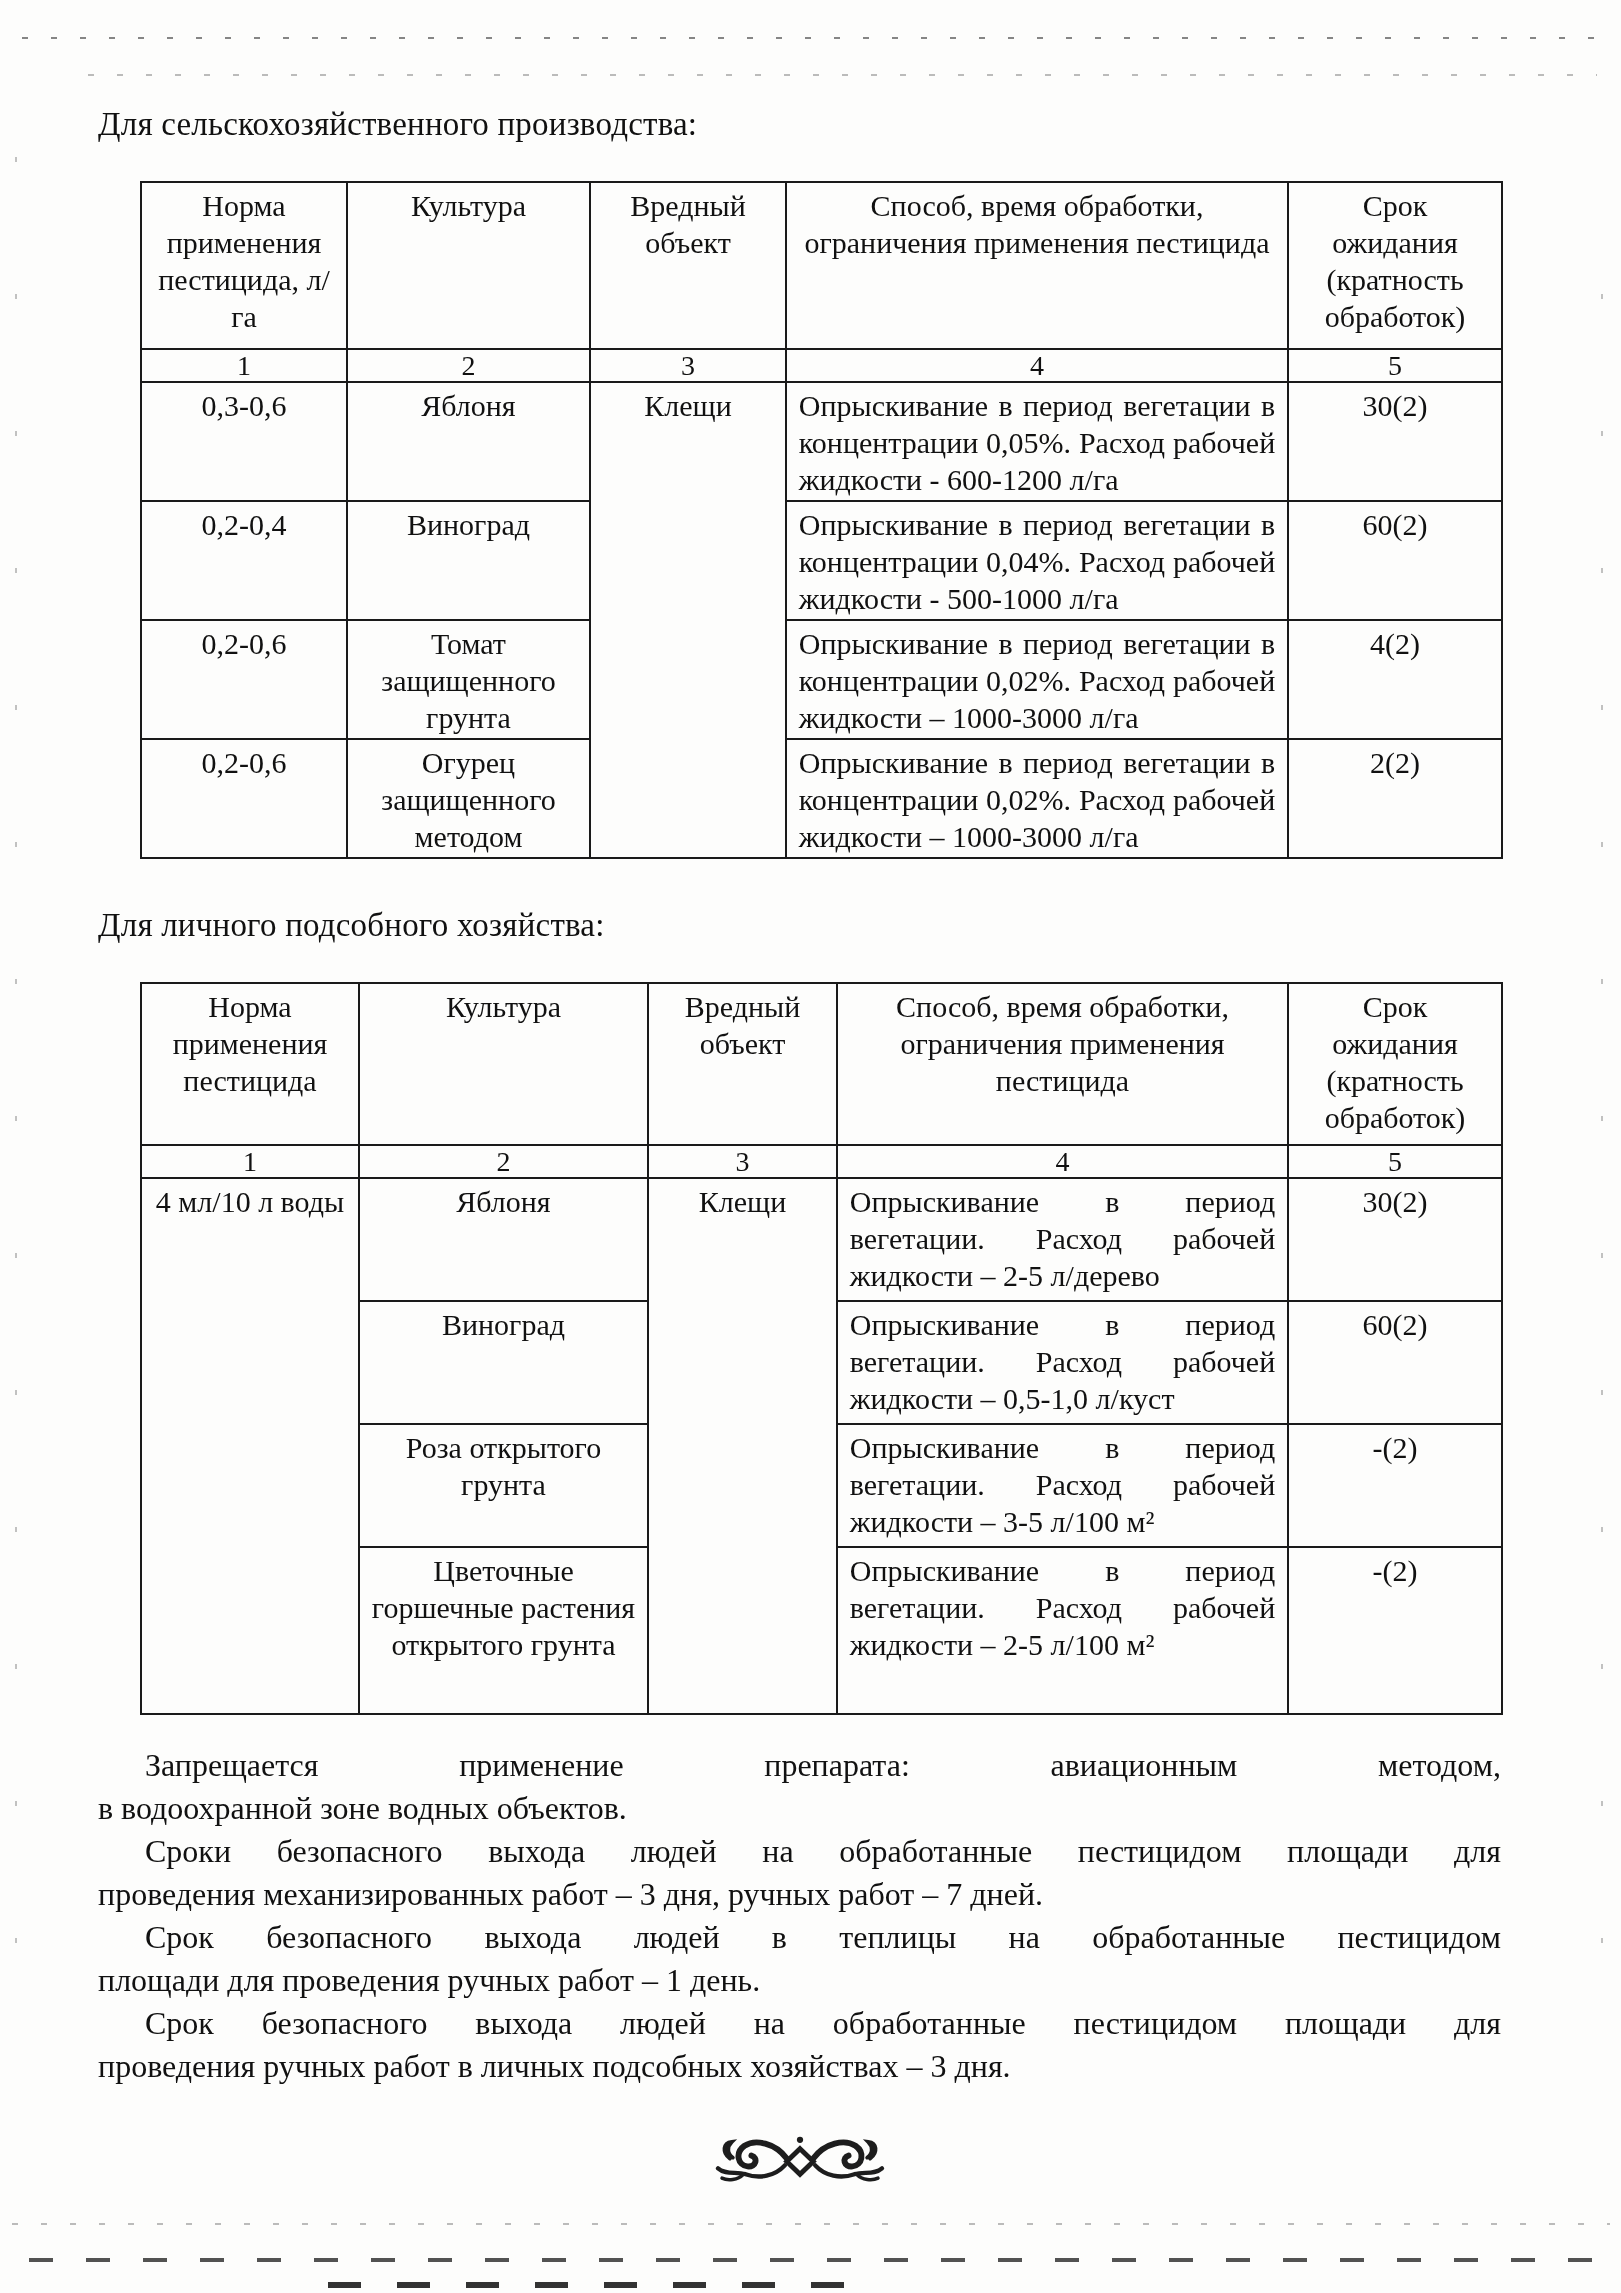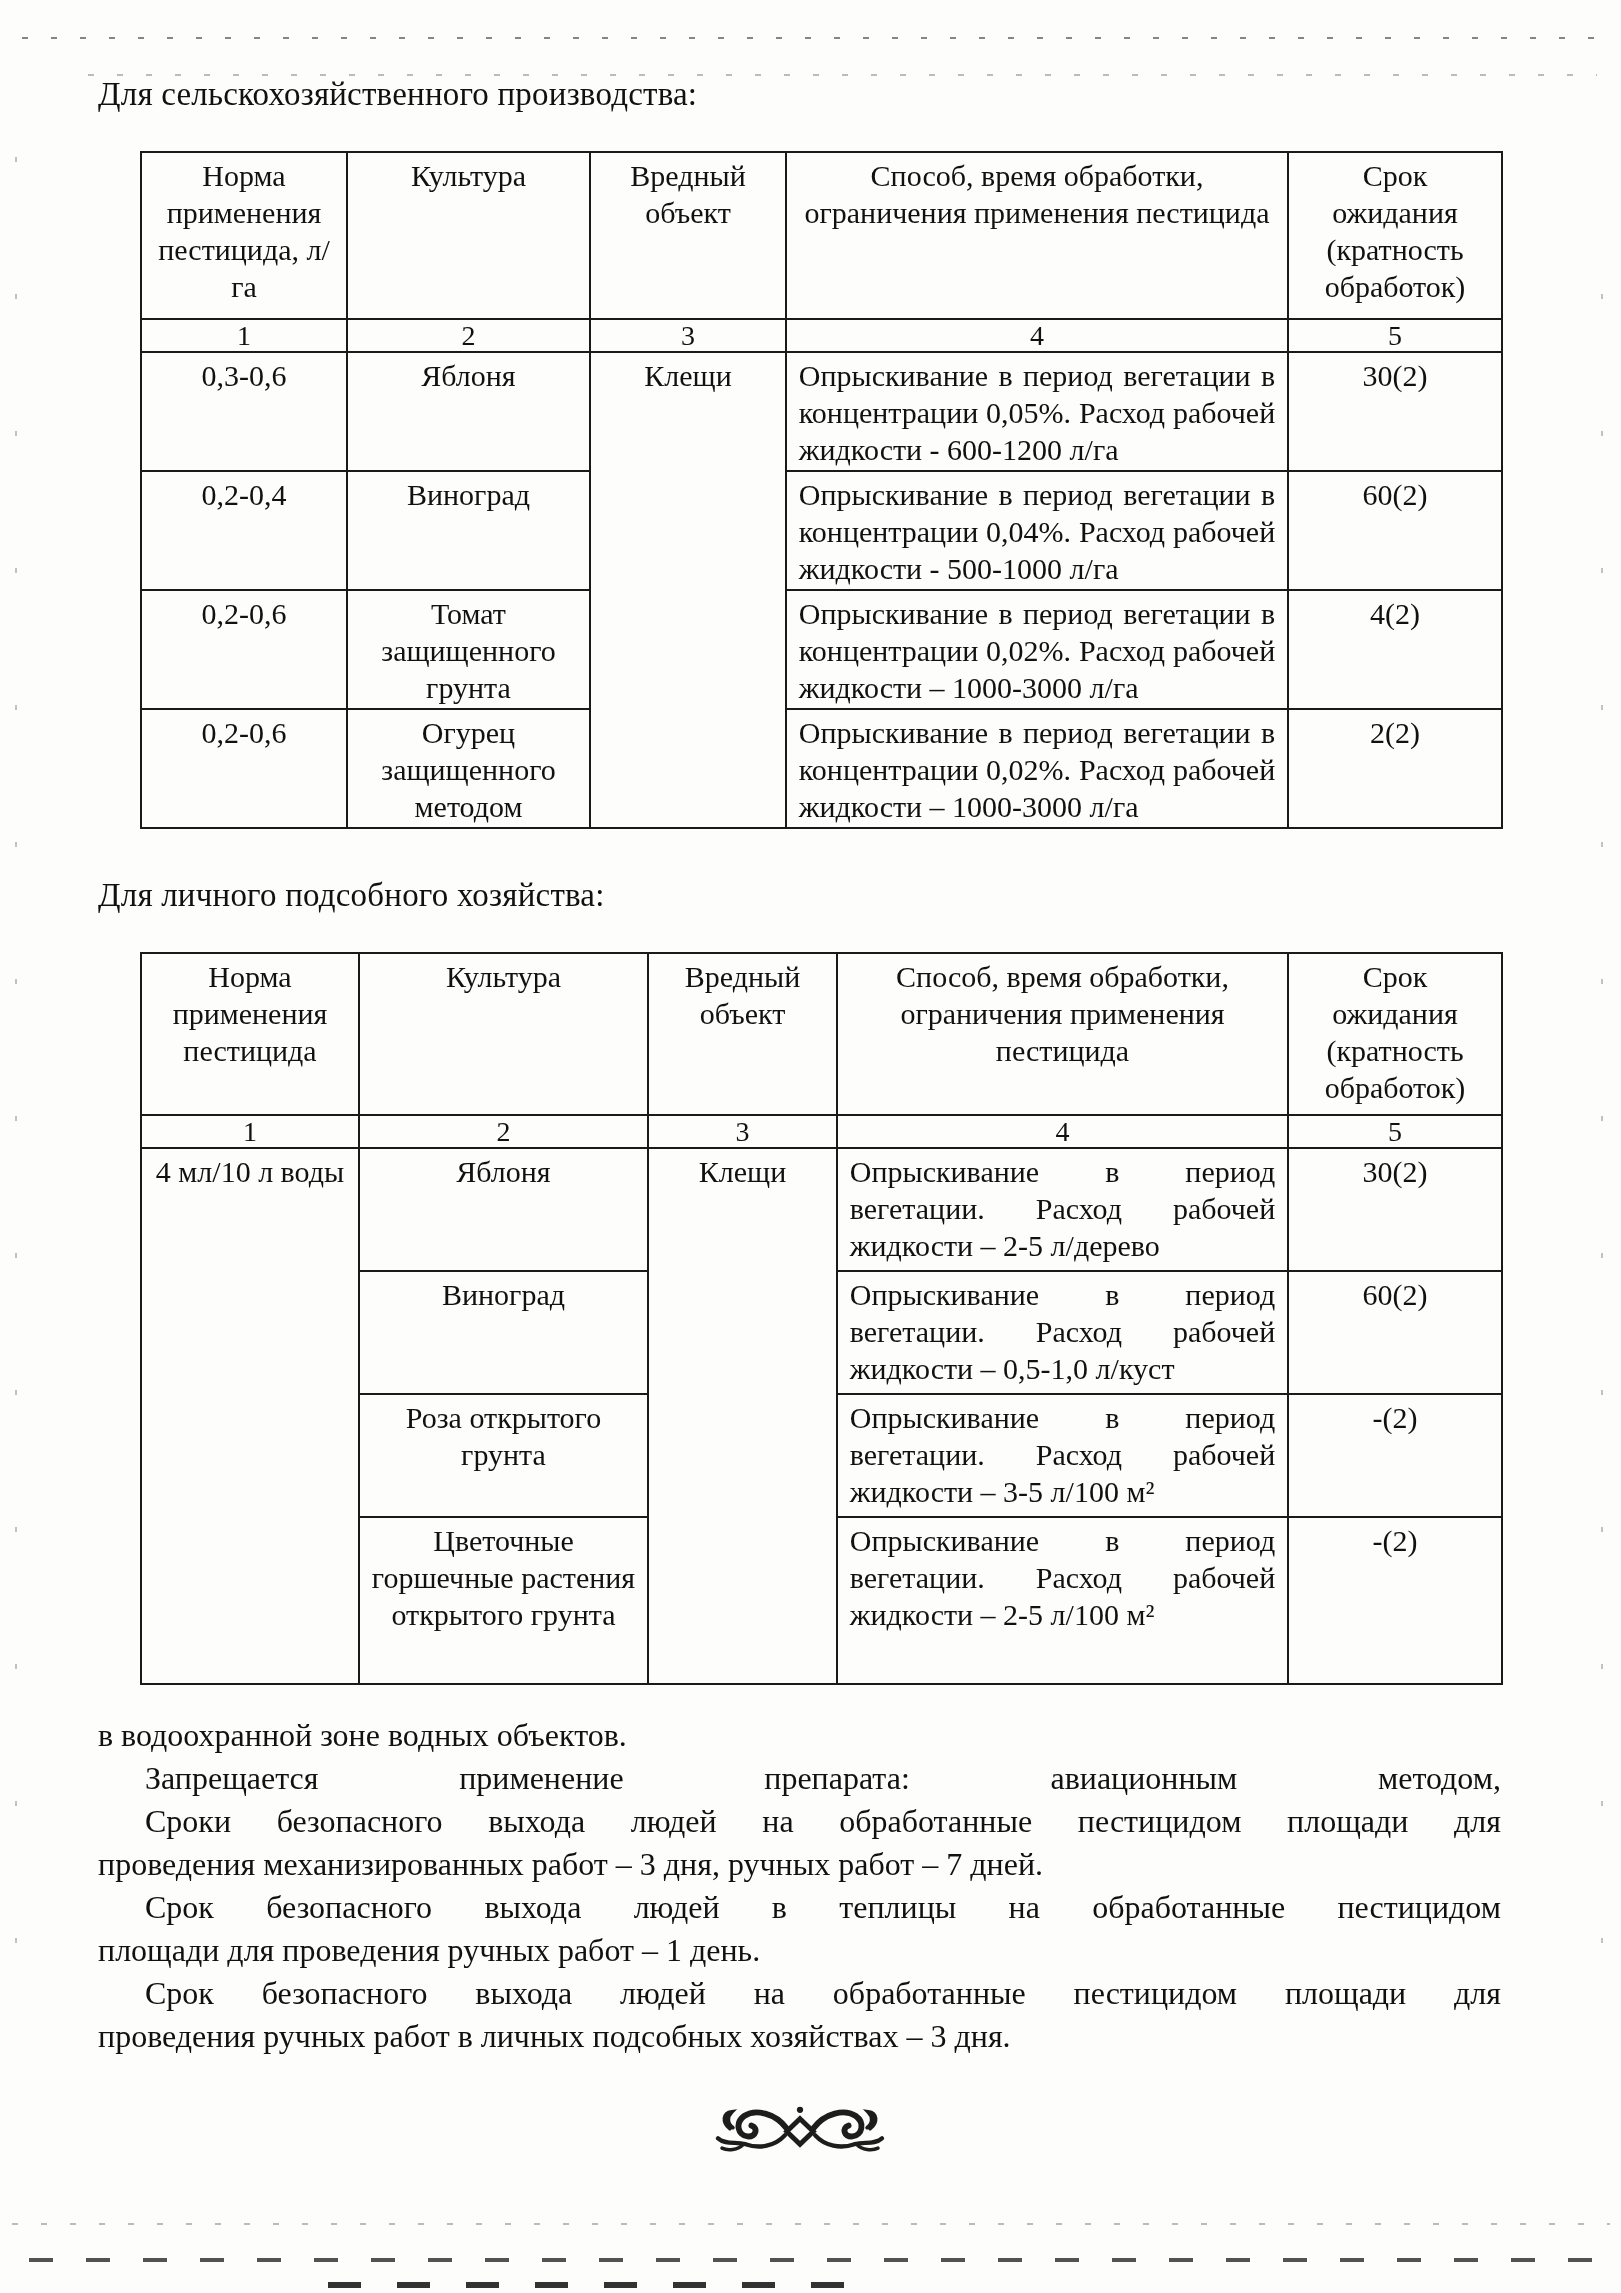--- a/index.html
+++ b/index.html
@@ -1,21 +1,21 @@
 <!DOCTYPE html>
 <html><head>
 <meta charset="utf-8">
 <style>
   html,body{margin:0;padding:0;}
   body{
     width:1621px;height:2294px;position:relative;overflow:hidden;
     background:#fdfdfc;color:#111;
     font-family:"Liberation Serif","DejaVu Serif",serif;
   }
-  .content{padding:75px 120px 0 98px;position:relative;}
+  .content{padding:105px 120px 0 98px;position:relative;}
   .sec-heading{
     font-size:33px;font-weight:normal;margin:0;line-height:39px;
     letter-spacing:0.2px;
   }
   .sec-heading.second{margin-top:47px;}
   table{
     border-collapse:collapse;table-layout:fixed;
     margin:37px 0 0 42px;width:1360px;
     border:2.9px solid #1a1a1a;
   }
@@ -179,22 +179,22 @@
       <tr class="tall">
         <td class="c-cult">Цветочные горшечные растения открытого грунта</td>
         <td class="c-method">Опрыскивание в период вегетации. Расход рабочей жидкости – 2-5 л/100 м²</td>
         <td class="c-wait">-(2)</td>
       </tr>
     </tbody>
   </table>
 
   <div class="paras">
     <div>
+      <div class="para-line first">Запрещается применение препарата: авиационным методом,</div>
       <div class="para-line last">в водоохранной зоне водных объектов.</div>
-      <div class="para-line first">Запрещается применение препарата: авиационным методом,</div>
     </div>
     <div>
       <div class="para-line first">Сроки безопасного выхода людей на обработанные пестицидом площади для</div>
       <div class="para-line last">проведения механизированных работ – 3 дня, ручных работ – 7 дней.</div>
     </div>
     <div>
       <div class="para-line first">Срок безопасного выхода людей в теплицы на обработанные пестицидом</div>
       <div class="para-line last">площади для проведения ручных работ – 1 день.</div>
     </div>
     <div>

